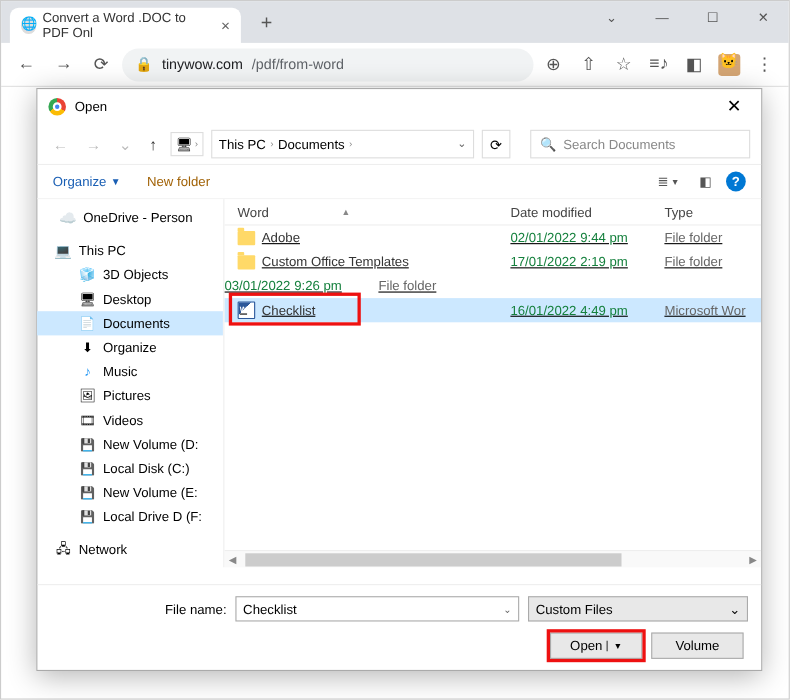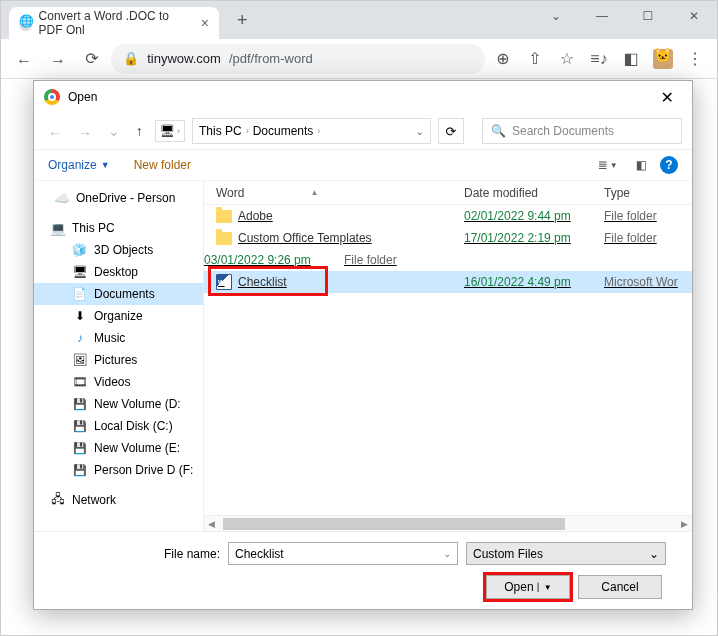--- a/index.html
+++ b/index.html
@@ -75,21 +75,21 @@
 .hb1 { left: 4px; top: 61px; width: 120px; height: 30px; }
 .folder-icon { width: 16px; height: 13px; background: #ffd968; border-radius: 1px; position: relative; }
 .folder-icon::before { content: ''; position: absolute; top: -3px; left: 0; width: 6px; height: 3px; background: #ffd968; border-radius: 1px 1px 0 0; }
 .word-icon { width: 16px; height: 16px; background: linear-gradient(135deg,#2b579a 40%,#fff 40%); border: 1px solid #2b579a; border-radius: 1px; position: relative; font-size: 7px; color: #fff; display: flex; align-items: center; padding-left: 1px; }
 .word-icon::before { content: 'W'; font-weight: bold; }
 
 .fl-scroll-h { height: 16px; border-top: 1px solid #eee; display: flex; align-items: center; background: #f9f9f9; }
 .fl-scroll-h .thumb { width: 70%; height: 12px; background: #ccc; margin-left: 4px; }
 .fl-scroll-h .arrow { margin-left: auto; padding: 0 4px; color: #888; font-size: 9px; }
 
-.dlg-bottom { border-top: 1px solid #eee; padding: 10px 26px; display: flex; flex-direction: column; gap: 10px; font-size: 12px; }
+.dlg-bottom { border-top: 1px solid #eee; padding: 10px 12px; display: flex; flex-direction: column; gap: 10px; font-size: 12px; margin-top: 15px; }
 .fn-row { display: flex; align-items: center; gap: 8px; }
 .fn-label { width: 160px; text-align: right; }
 .fn-input { flex: 1; height: 23px; border: 1px solid #aaa; padding: 0 6px; display: flex; align-items: center; justify-content: space-between; background: #fff; }
 .fn-input .dd { color: #666; font-size: 9px; }
 .type-select { width: 200px; height: 23px; border: 1px solid #aaa; background: #e8e8e8; padding: 0 6px; display: flex; align-items: center; justify-content: space-between; }
 .btn-row { display: flex; gap: 8px; justify-content: flex-end; padding-right: 4px; }
 .btn { width: 84px; height: 24px; border: 1px solid #aaa; background: #e8e8e8; display: flex; align-items: center; justify-content: center; font-size: 12px; }
 .btn.open { position: relative; }
 .hb-open { left: -4px; top: -4px; right: -4px; bottom: -4px; border: 3px solid #e11; position: absolute; }
 
@@ -227,21 +227,21 @@
       <div class="sb-item l2">
           <span class="sb-icon disk-icon"></span>
           <span>Local Disk (C:)</span>
         </div>
       <div class="sb-item l2">
           <span class="sb-icon disk-icon"></span>
           <span>New Volume (E:</span>
         </div>
       <div class="sb-item l2">
           <span class="sb-icon disk-icon"></span>
-          <span>Person Drive D (F:</span>
+          <span>Local Drive D (F:</span>
         </div>
       <div class="sb-item l0">
           <span class="sb-icon net-icon"></span>
           <span>Network</span>
         </div>
     </div>
 
     <div class="filelist">
       <div class="fl-header">
         <div class="col-name">
@@ -301,16 +301,16 @@
         <span>Custom Files</span>
         <span class="dd">⌄</span>
       </div>
     </div>
     <div class="btn-row">
       <div class="btn open">
         <span>Open</span>
         <span style="margin-left:4px;font-size:8px">▏▼</span>
         <div class="hb-open"></div>
       </div>
-      <div class="btn">Cancel</div>
+      <div class="btn">Volume</div>
     </div>
   </div>
 </div>
 
 </body></html>

